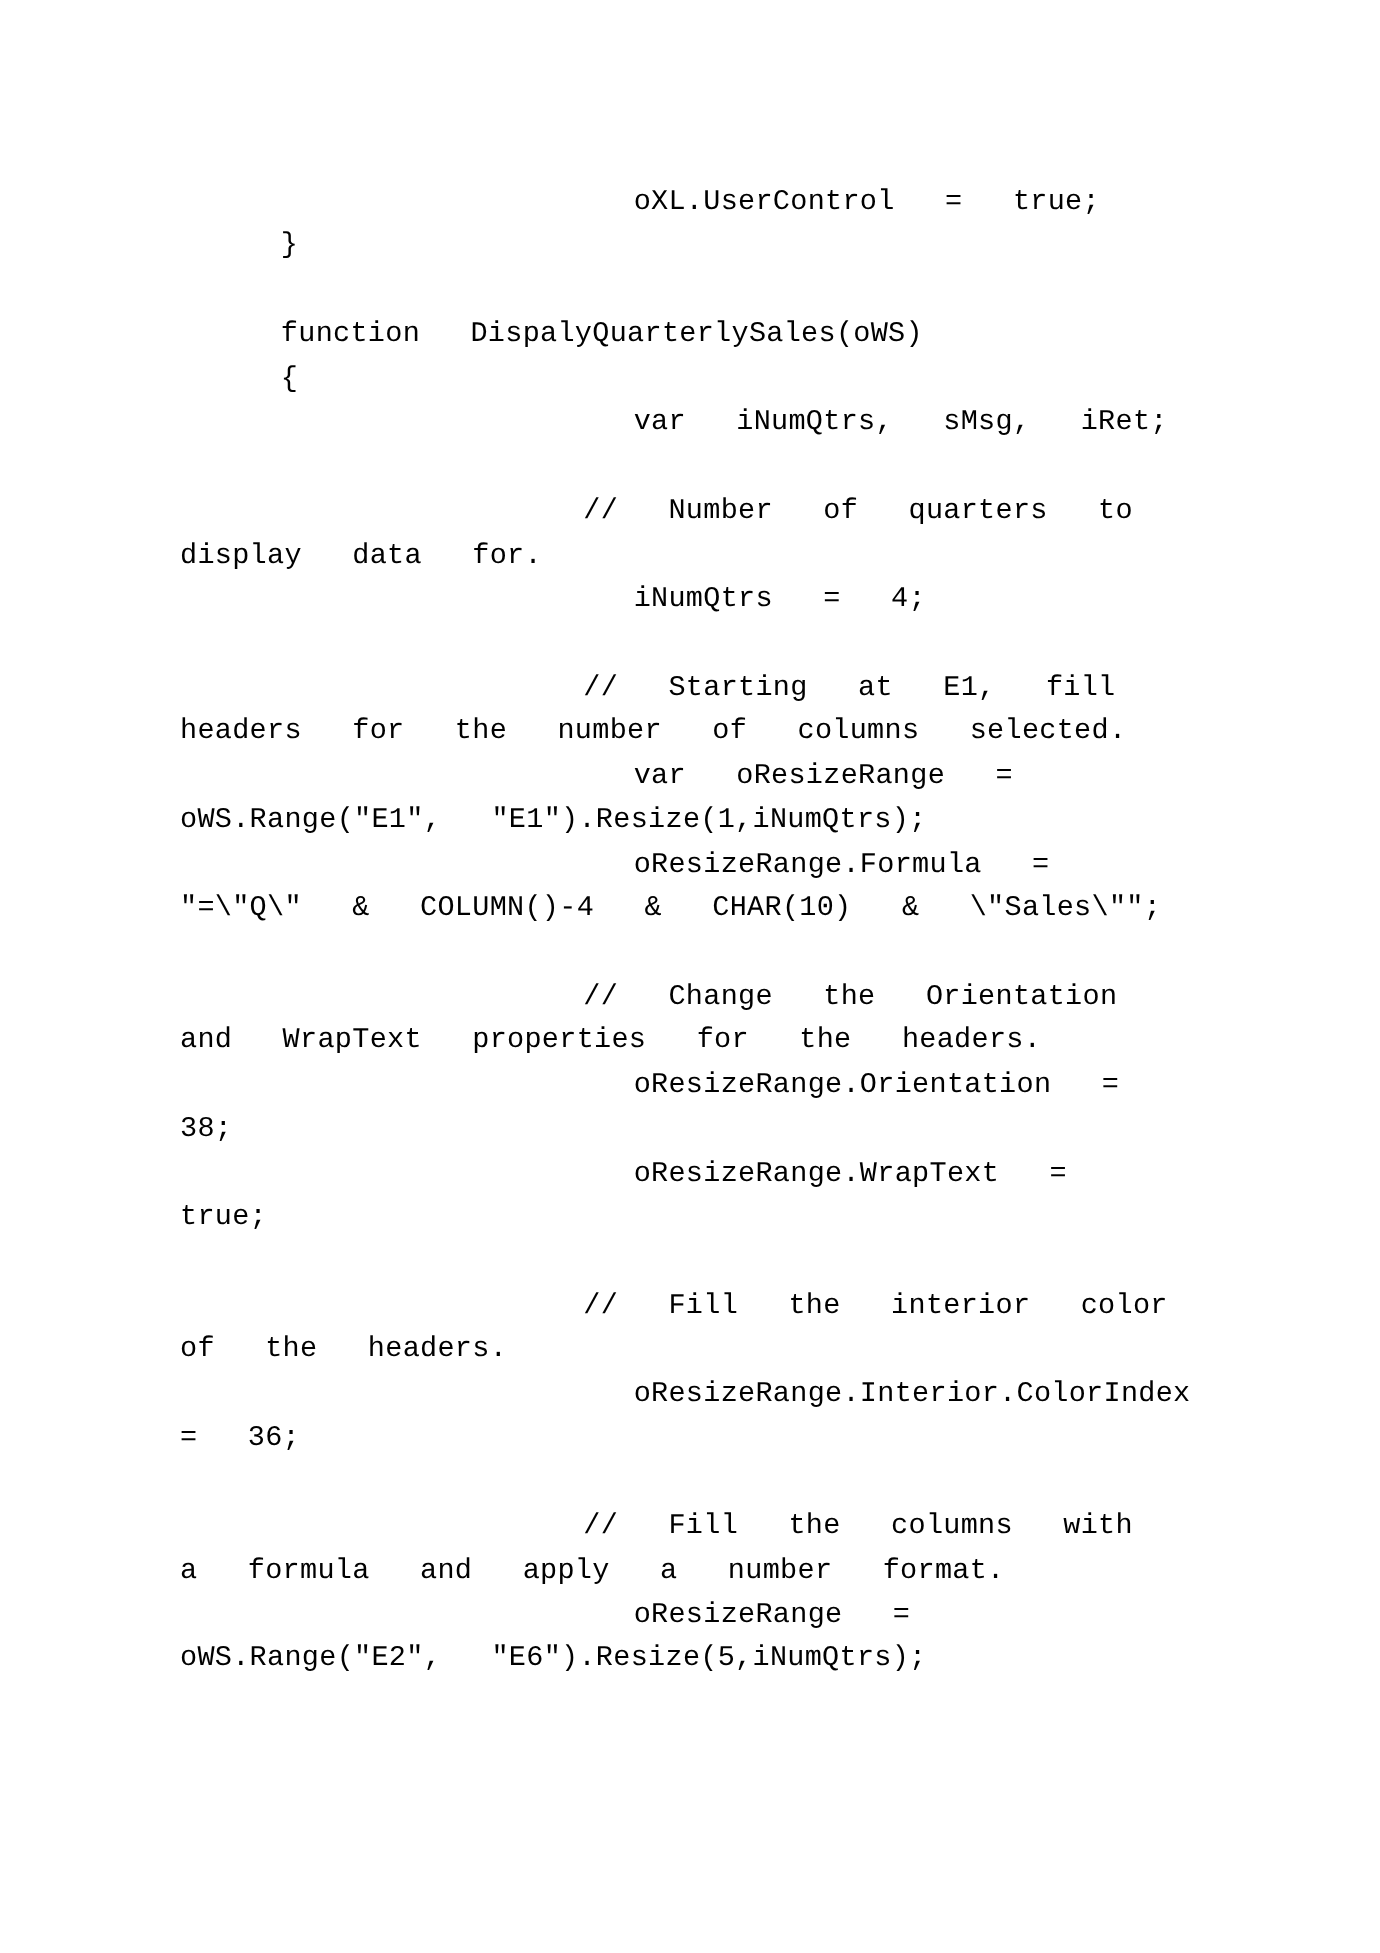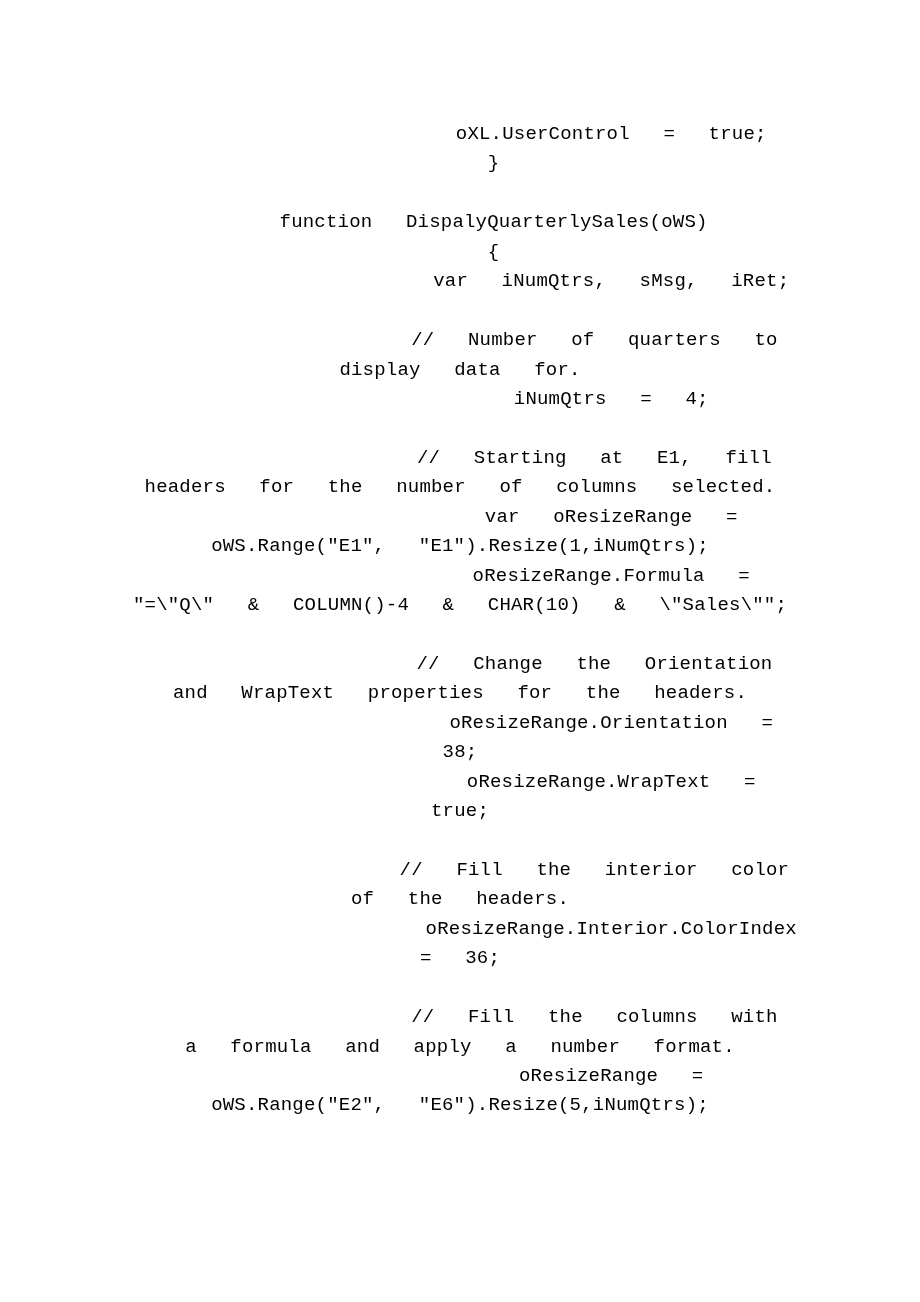--- a/index.html
+++ b/index.html
@@ -12,21 +12,20 @@
     height: 1302px;
     box-sizing: border-box;
     padding: 120px 120px 120px 120px;
     font-family: "Courier New", Courier, monospace;
     font-size: 19px;
     line-height: 1.55;
     color: #000000;
     white-space: pre-wrap;
     word-spacing: 22px;
     letter-spacing: 0.2px;
-    text-align: center;
   }
 </style>
 </head>
 <body>
 
 <div class="page"><span>         oXL.UserControl = true;</span>
 <span>  }</span>
 <span></span>
 <span>  function DispalyQuarterlySales(oWS)</span>
 <span>  {</span>

